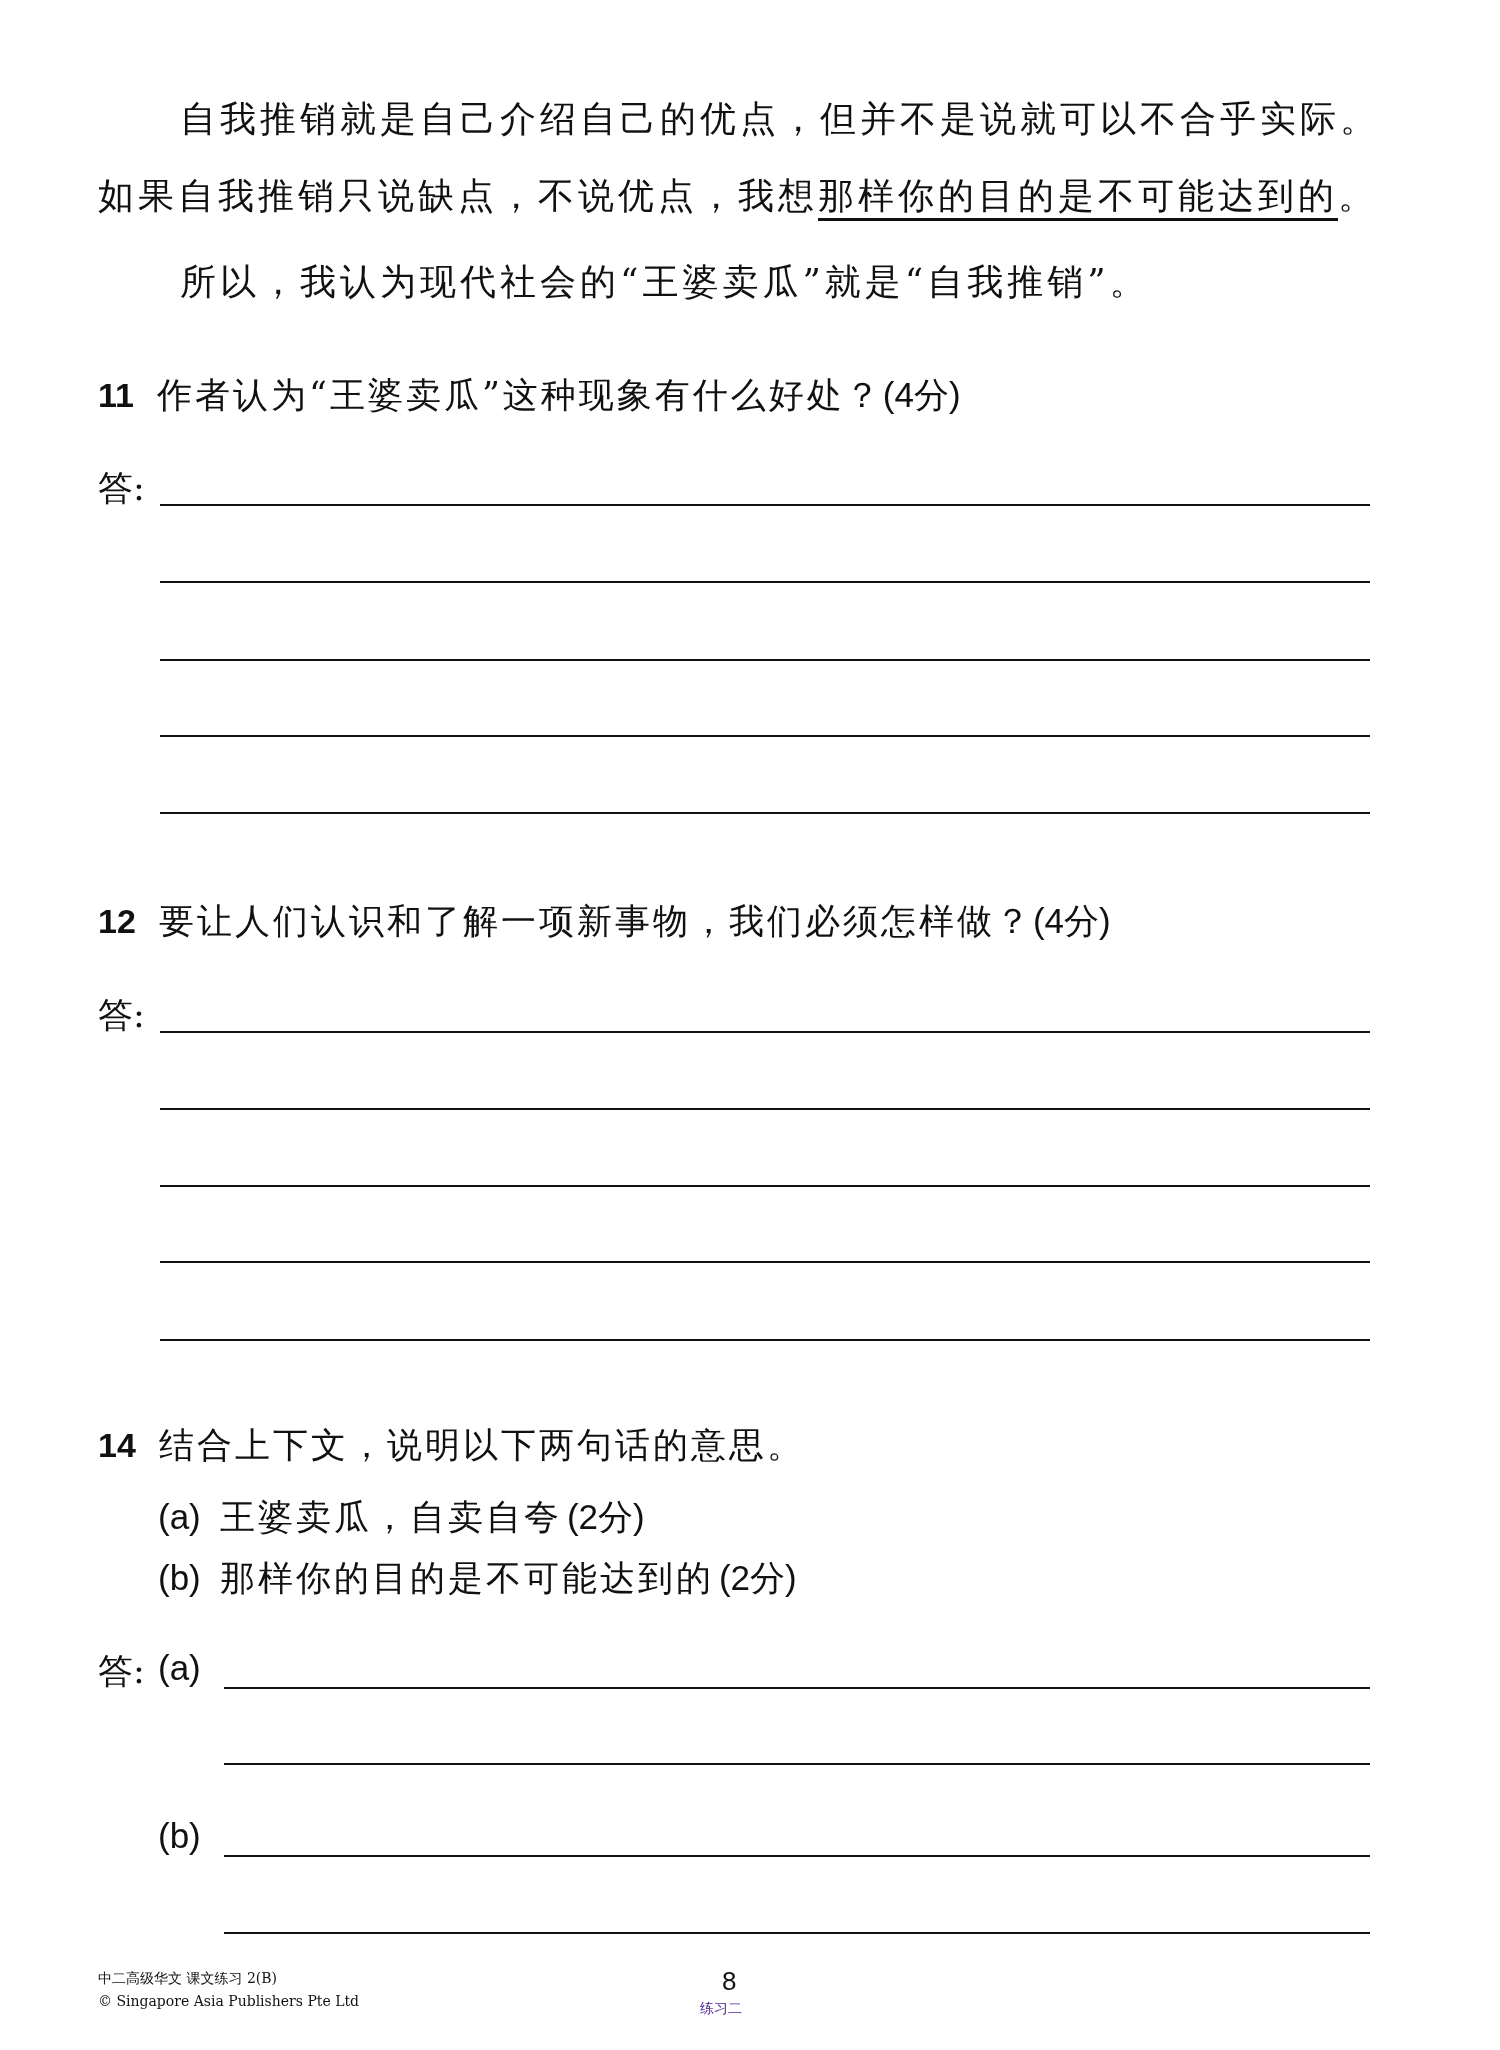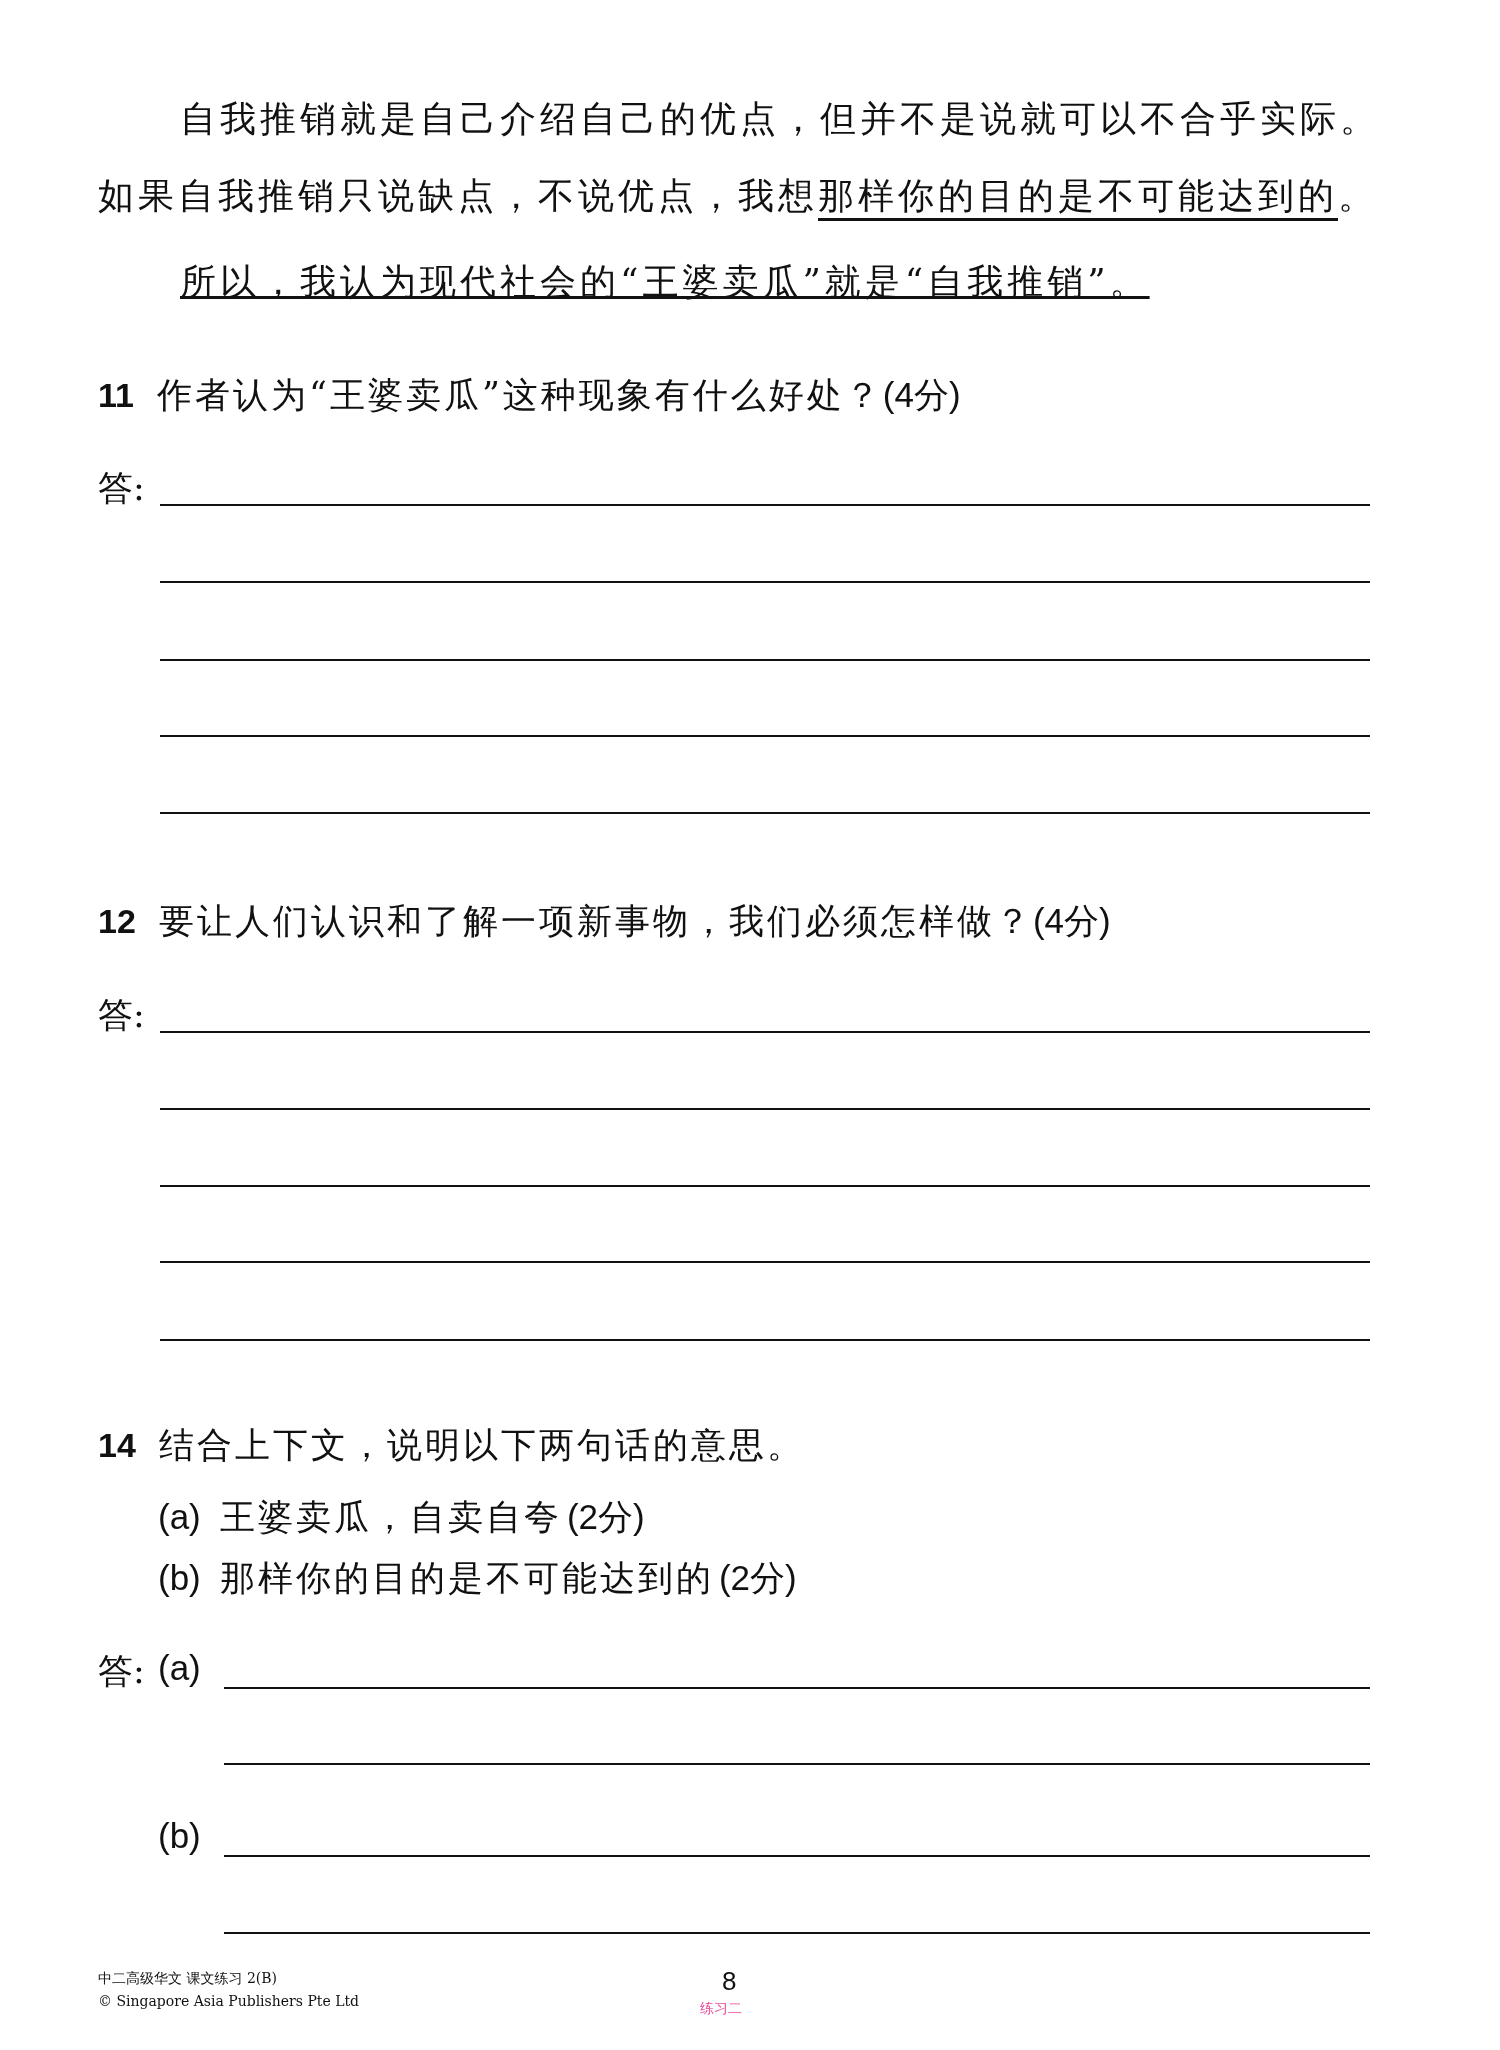--- a/index.html
+++ b/index.html
@@ -15,21 +15,21 @@
   .line { position:absolute; height:0; border-top:2.5px solid #111; }
   .footer-small { font-size:14px; }
 </style>
 </head>
 <body>
 
 <div class="abs para" style="left:180px; top:95px;">自我推销就是自己介绍自己的优点，但并不是说就可以不合乎实际。</div>
 <div class="abs para" style="left:98px; top:172px;">
   <span>如果自我推销只说缺点，不说优点，我想</span><span class="ul">那样你的目的是不可能达到的</span><span>。</span>
 </div>
-<div class="abs para" style="left:180px; top:258px;text-decoration:underline;">所以，我认为现代社会的“王婆卖瓜”就是“自我推销”。</div>
+<div class="abs para" style="left:180px; top:258px;">所以，我认为现代社会的“王婆卖瓜”就是“自我推销”。</div>
 
 <div class="abs" style="left:98px; top:372px;">
   <span class="qnum">11</span>
   <span class="qtext" style="margin-left:18px;">作者认为“王婆卖瓜”这种现象有什么好处？</span><span class="qtext sans">(4分)</span>
 </div>
 <div class="abs ans-label" style="left:98px; top:465px;">答:</div>
 <div class="line" style="left:160px; width:1210px; top:504px;"></div>
 <div class="line" style="left:160px; width:1210px; top:581px;"></div>
 <div class="line" style="left:160px; width:1210px; top:659px;"></div>
 <div class="line" style="left:160px; width:1210px; top:735px;"></div>
@@ -64,13 +64,13 @@
 <div class="abs qtext sans" style="left:158px; top:1648px;">(a)</div>
 <div class="line" style="left:224px; width:1146px; top:1687px;"></div>
 <div class="line" style="left:224px; width:1146px; top:1763px;"></div>
 <div class="abs qtext sans" style="left:158px; top:1816px;">(b)</div>
 <div class="line" style="left:224px; width:1146px; top:1855px;"></div>
 <div class="line" style="left:224px; width:1146px; top:1932px;"></div>
 
 <div class="abs footer-small" style="left:98px; top:1970px;">中二高级华文 课文练习 2(B)</div>
 <div class="abs footer-small" style="left:98px; top:1993px;">© Singapore Asia Publishers Pte Ltd</div>
 <div class="abs" style="left:722px; top:1966px; font-family:'Liberation Sans', sans-serif; font-size:26px;">8</div>
-<div class="abs footer-small" style="left:700px; top:2000px; color:#ec4899;">练习二</div>
+<div class="abs footer-small" style="left:700px; top:2000px; color:#4c1d95;">练习二</div>
 
 </body></html>

